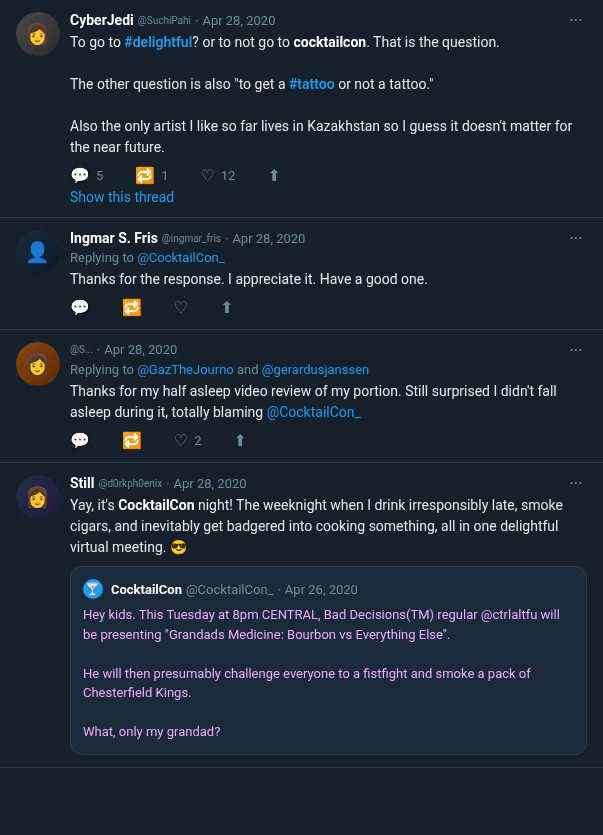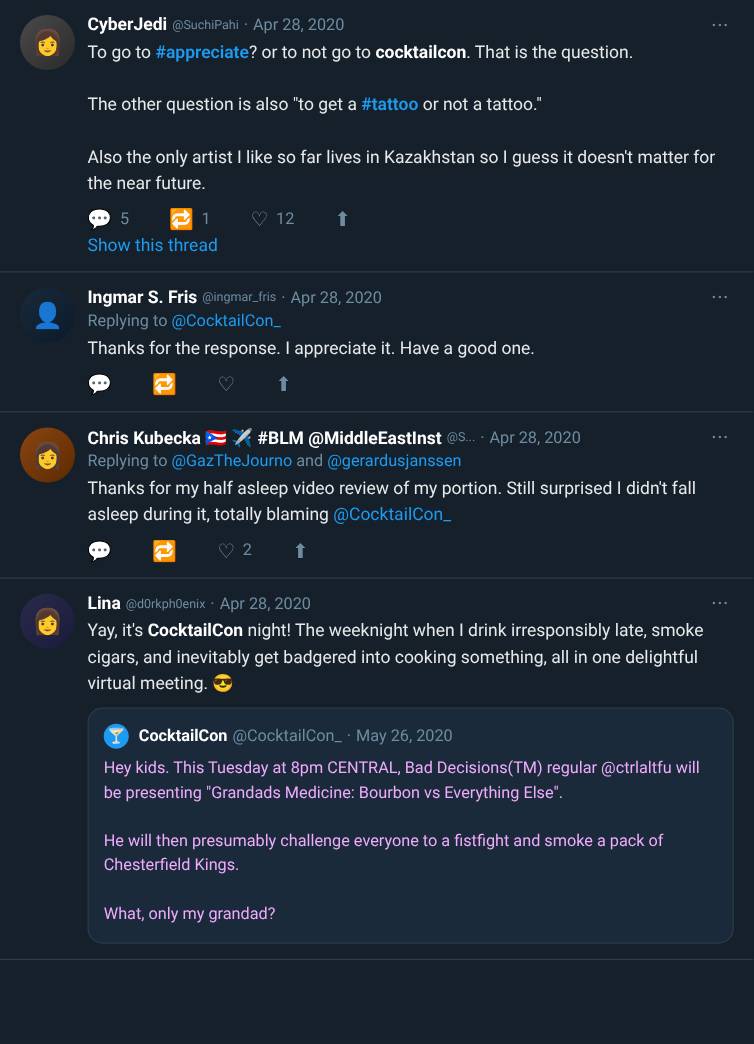--- a/index.html
+++ b/index.html
@@ -192,21 +192,21 @@
     <div class="tweet-header">
       <div class="tweet-meta">
         <span class="display-name">CyberJedi</span>
         <span class="username">@SuchiPahi</span>
         <span class="dot">·</span>
         <span class="date">Apr 28, 2020</span>
       </div>
       <div class="more-btn">···</div>
     </div>
     <div class="tweet-text">
-      To go to <span class="hashtag">#appreciate</span>? or to not go to <strong>cocktailcon</strong>. That is the question.<br><br>
+      To go to <span class="hashtag">#delightful</span>? or to not go to <strong>cocktailcon</strong>. That is the question.<br><br>
       The other question is also "to get a <span class="hashtag">#tattoo</span> or not a tattoo."<br><br>
       Also the only artist I like so far lives in Kazakhstan so I guess it doesn't matter for the near future.
     </div>
     <div class="actions">
       <div class="action-btn">
         <span class="action-icon">💬</span>
         <span>5</span>
       </div>
       <div class="action-btn">
         <span class="action-icon">🔁</span>
@@ -255,21 +255,20 @@
       </div>
     </div>
   </div>
 </div>
 
 <div class="tweet">
   <div class="avatar av-chris">👩</div>
   <div class="tweet-content">
     <div class="tweet-header">
       <div class="tweet-meta">
-        <span class="display-name">Chris Kubecka 🇵🇷 ✈️ #BLM @MiddleEastInst</span>
         <span class="username">@S...</span>
         <span class="dot">·</span>
         <span class="date">Apr 28, 2020</span>
       </div>
       <div class="more-btn">···</div>
     </div>
     <div class="reply-to">
       Replying to <a href="#">@GazTheJourno</a> and <a href="#">@gerardusjanssen</a>
     </div>
     <div class="tweet-text">
@@ -291,38 +290,38 @@
       </div>
     </div>
   </div>
 </div>
 
 <div class="tweet">
   <div class="avatar av-lina">👩</div>
   <div class="tweet-content">
     <div class="tweet-header">
       <div class="tweet-meta">
-        <span class="display-name">Lina</span>
+        <span class="display-name">Still</span>
         <span class="username">@d0rkph0enix</span>
         <span class="dot">·</span>
         <span class="date">Apr 28, 2020</span>
       </div>
       <div class="more-btn">···</div>
     </div>
     <div class="tweet-text">
       Yay, it's <strong>CocktailCon</strong> night! The weeknight when I drink irresponsibly late, smoke cigars, and inevitably get badgered into cooking something, all in one delightful virtual meeting. 😎
     </div>
     <div class="quoted-tweet">
       <div class="quoted-header">
         <div class="quoted-avatar">🍸</div>
         <div class="quoted-meta">
           <span class="quoted-display-name">CocktailCon</span>
           <span class="quoted-username">@CocktailCon_</span>
           <span class="dot">·</span>
-          <span class="quoted-date">May 26, 2020</span>
+          <span class="quoted-date">Apr 26, 2020</span>
         </div>
       </div>
       <div class="quoted-text">
         Hey kids. This Tuesday at 8pm CENTRAL, Bad Decisions(TM) regular @ctrlaltfu will be presenting "Grandads Medicine: Bourbon vs Everything Else".<br><br>
         He will then presumably challenge everyone to a fistfight and smoke a pack of Chesterfield Kings.<br><br>
         What, only my grandad?
       </div>
     </div>
   </div>
 </div>

